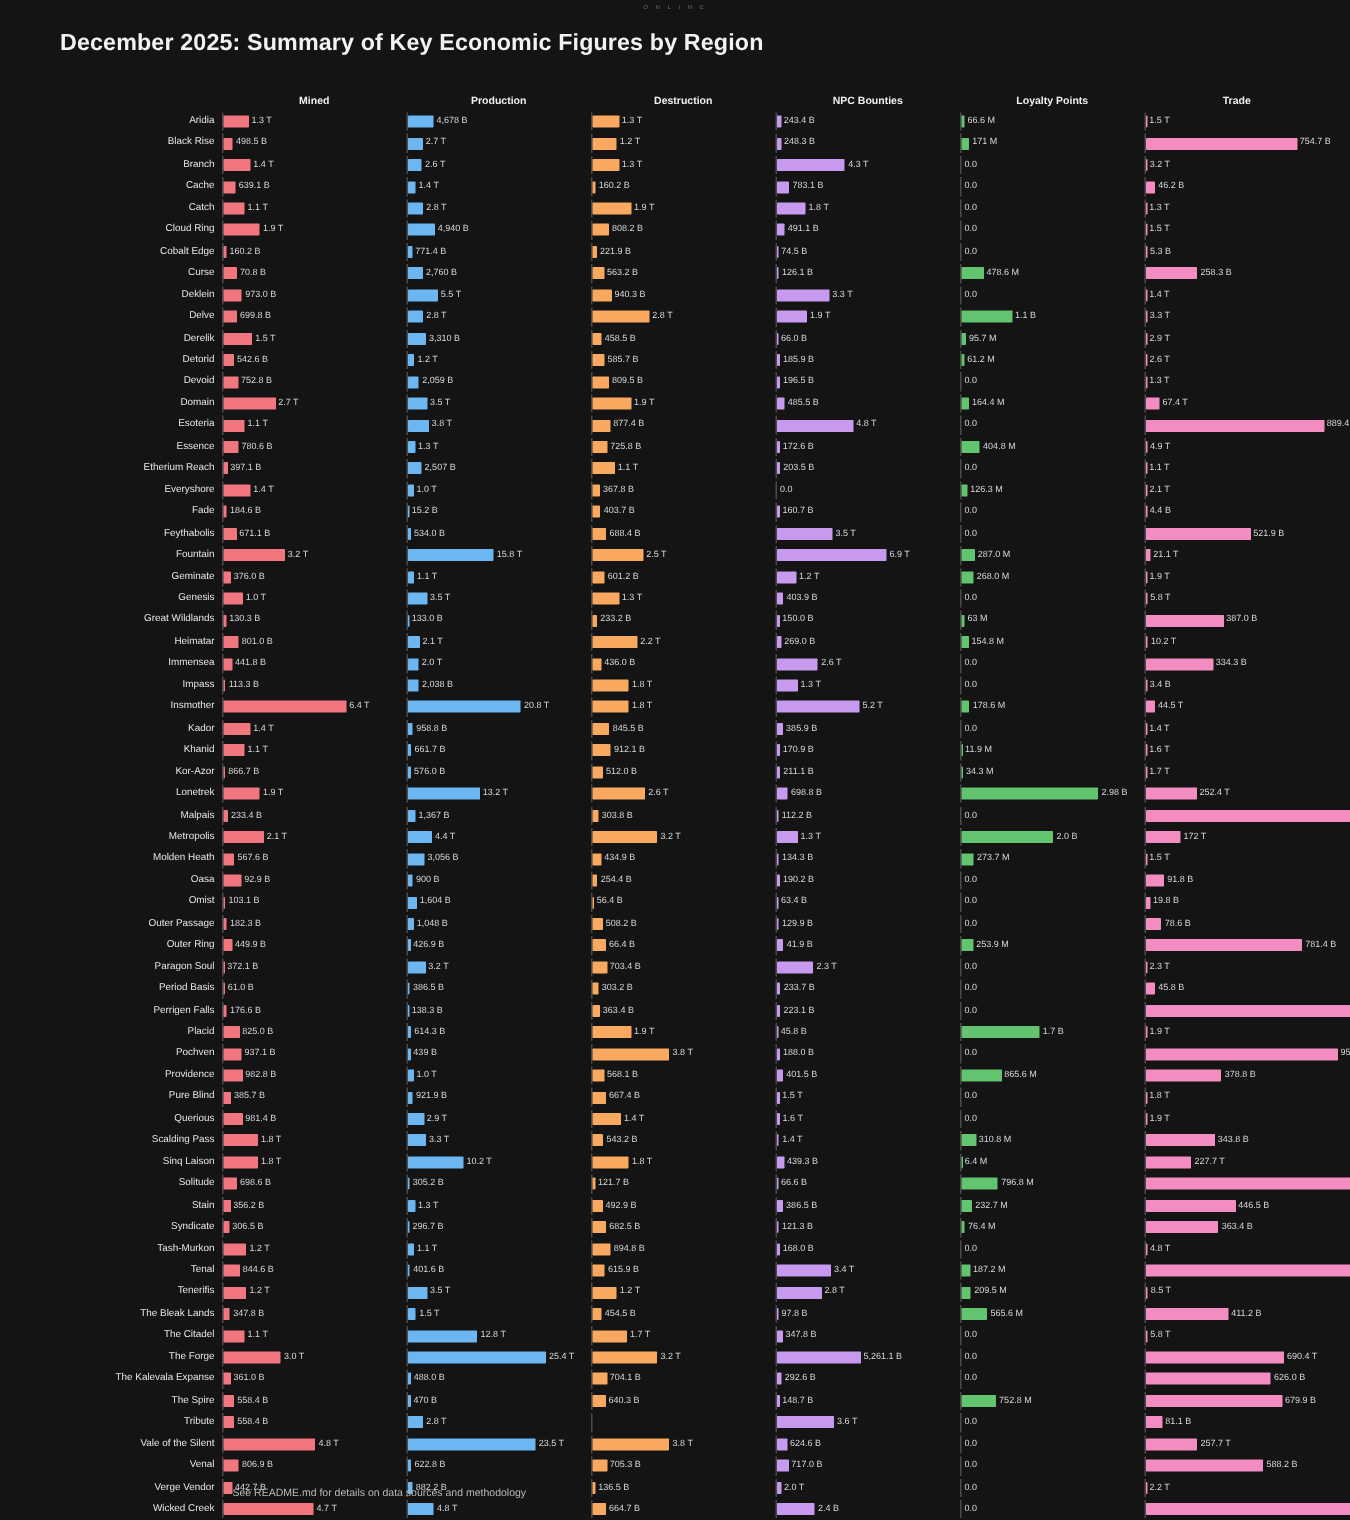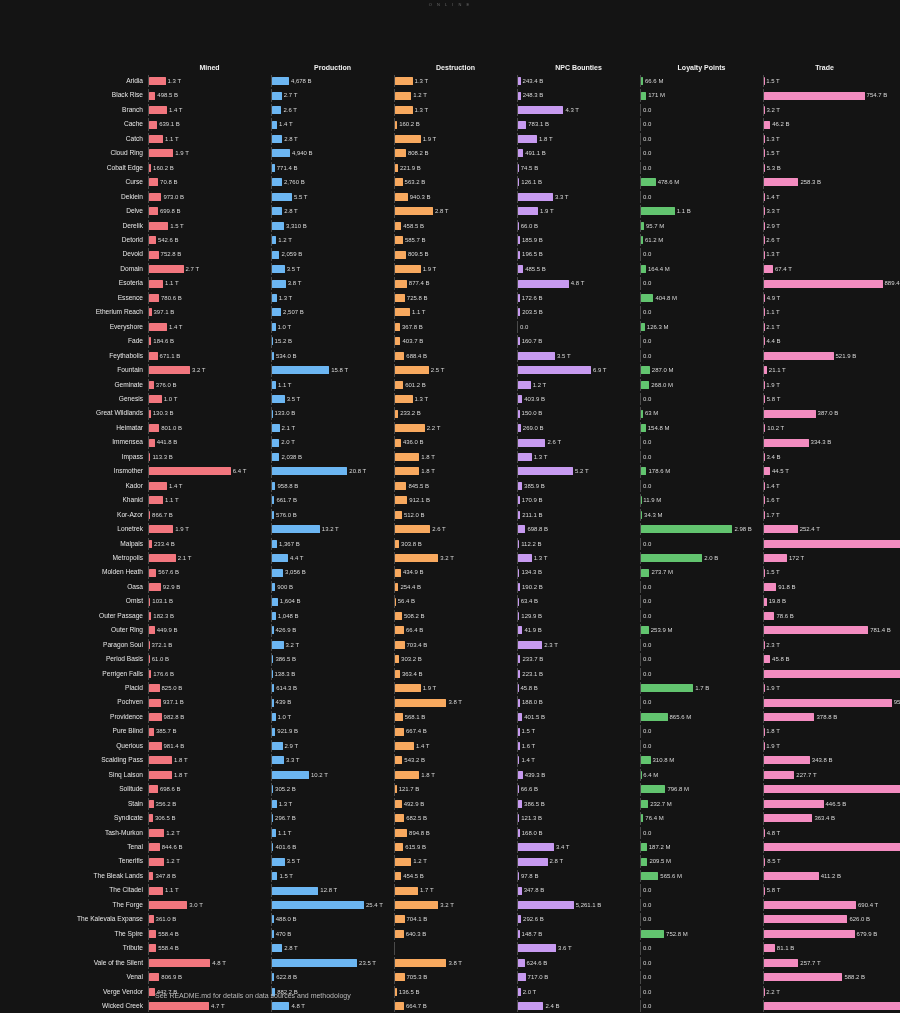--- a/index.html
+++ b/index.html
@@ -98,20 +98,21 @@
     color: #d8d8d8;
     white-space: nowrap;
     padding-left: 2px;
   }
 </style>
 </head>
 <body>
 
 <div id="wrap">
   <div id="watermark">O N L I N E</div>
+  <div id="title">December 2025: Summary of Key Economic Figures by Region</div>
   <div id="grid">
       <table class="chartgrid">
         <thead>
           <tr>
             <td class="rowlabel"></td>
             <td class="panelhead">Mined</td>
             <td class="panelhead">Production</td>
             <td class="panelhead">Destruction</td>
             <td class="panelhead">NPC Bounties</td>
             <td class="panelhead">Loyalty Points</td>

